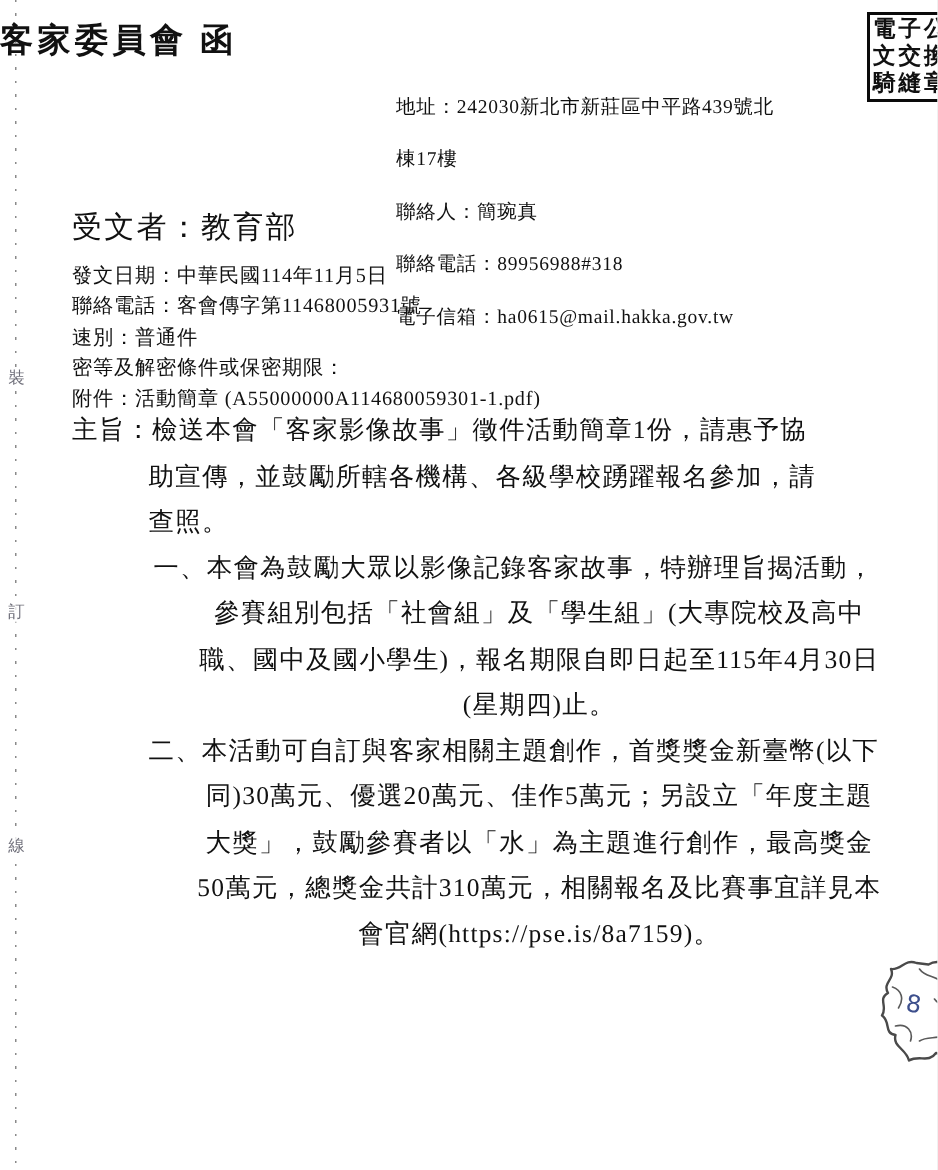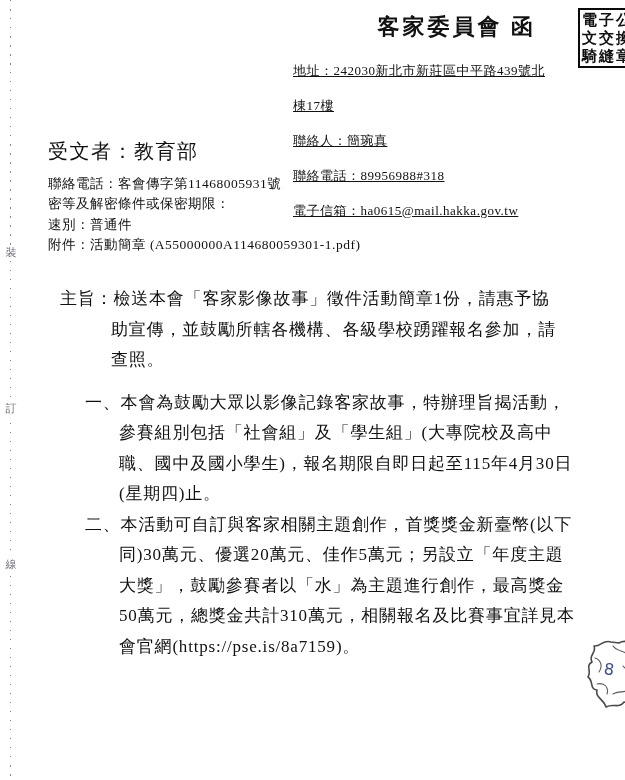--- a/index.html
+++ b/index.html
@@ -20,58 +20,57 @@
     position:absolute;left:4px;width:14px;text-align:center;
     font-size:11px;color:#4c4c5a;opacity:.8;background:#fff;
     line-height:13px;
   }
   .mark-zhuang{top:246px;}
   .mark-ding{top:402px;}
   .mark-xian{top:558px;}
 
   .doc-title{
     position:absolute;top:12px;left:0;width:536px;
-    text-align:right;font-size:22px;font-weight:600;letter-spacing:3px;
+    text-align:left;font-size:22px;font-weight:600;letter-spacing:3px;
   }
 
   .corner-stamp{
     position:absolute;left:578px;top:8px;width:58px;
     border:2px solid #0a0a0a;background:#fff;
     padding:1px 2px;
     font-size:15px;font-weight:700;line-height:18px;letter-spacing:2px;
     white-space:nowrap;
   }
 
   .sender-info{
-    position:absolute;left:293px;top:44px;
+    position:absolute;left:264px;top:44px;
     font-size:13px;line-height:17.5px;letter-spacing:.5px;
     white-space:pre-line;
-    text-decoration:underline;
   }
   .recipient{
     position:absolute;left:48px;top:138px;
     font-size:20px;letter-spacing:1.5px;
   }
   .meta{
     position:absolute;left:48px;top:174px;
     font-size:13.5px;line-height:20.4px;letter-spacing:.5px;
   }
 
   .body-block{
     position:absolute;left:48px;top:272px;width:552px;
     font-size:17px;line-height:30.5px;letter-spacing:.8px;
   }
   .subject{
-    margin:12px;white-space:pre-line;
+    margin:0;white-space:pre-line;
     padding-left:3em;text-indent:-3em;
   }
   .expl-label{margin:0;}
   .list-item{
     margin:0 0 0 37px;white-space:pre-line;
-    padding-left:2em;text-indent:-2em;
+    padding-left:2em;text-indent:-2em;text-align:center;
   }
 
   .page-seal{
     position:absolute;left:583px;top:636px;width:60px;height:90px;
   }
 </style>
 </head>
 <body>
 
 <div class="page">
@@ -93,23 +92,24 @@
     <div>地址：242030新北市新莊區中平路439號北</div>
     <div>棟17樓</div>
     <div>聯絡人：簡琬真</div>
     <div>聯絡電話：89956988#318</div>
     <div>電子信箱：ha0615@mail.hakka.gov.tw</div>
   </div>
 
   <div class="recipient">受文者：教育部</div>
 
   <div class="meta">
+    <div>發文日期：中華民國114年11月5日</div>
     <div>聯絡電話：客會傳字第11468005931號</div>
+    <div>速別：普通件</div>
     <div>密等及解密條件或保密期限：</div>
-    <div>速別：普通件</div>
     <div>附件：活動簡章 (A55000000A114680059301-1.pdf)</div>
   </div>
 
   <div class="body-block">
     <p class="subject">主旨：檢送本會「客家影像故事」徵件活動簡章1份，請惠予協
 助宣傳，並鼓勵所轄各機構、各級學校踴躍報名參加，請
 查照。</p>
     <p class="list-item">一、本會為鼓勵大眾以影像記錄客家故事，特辦理旨揭活動，
 參賽組別包括「社會組」及「學生組」(大專院校及高中
 職、國中及國小學生)，報名期限自即日起至115年4月30日

